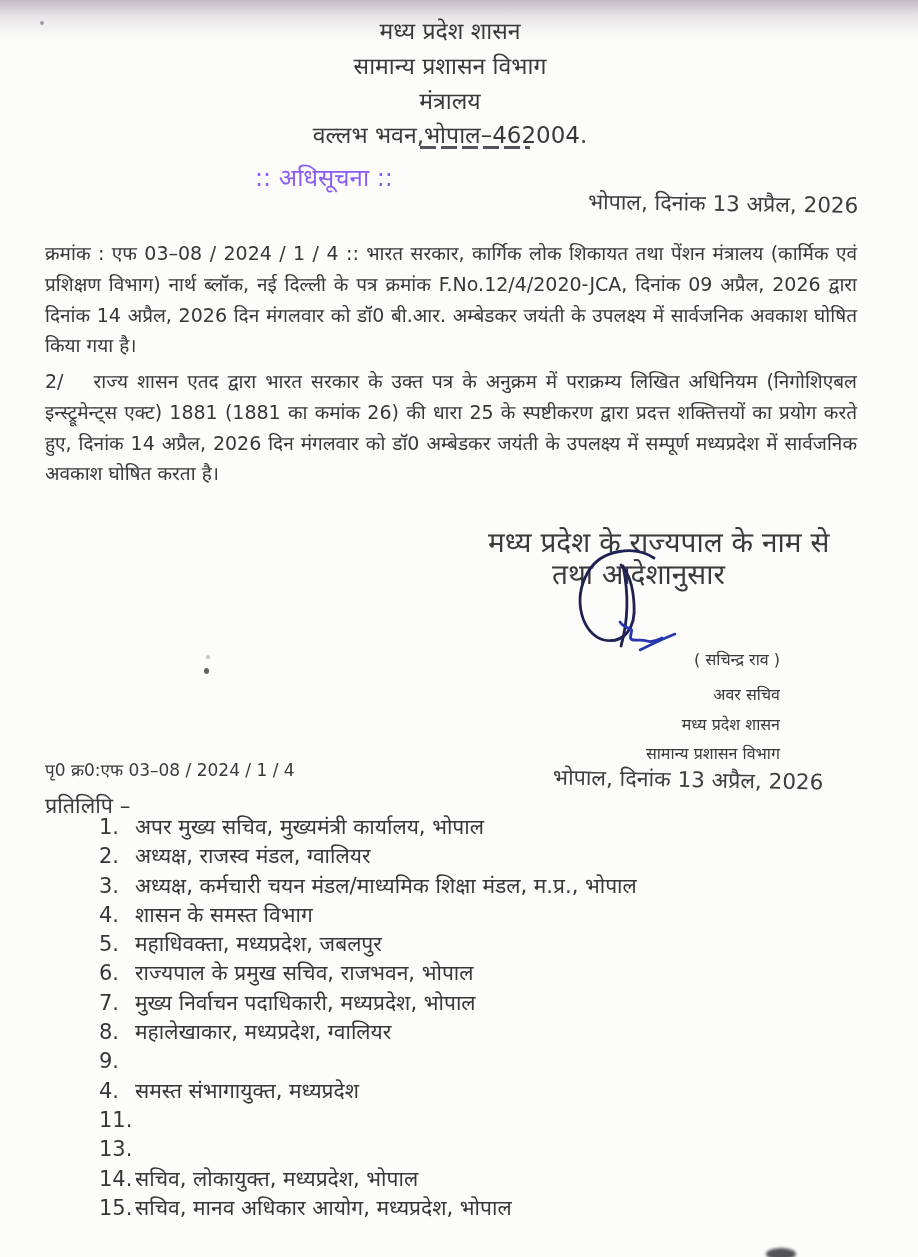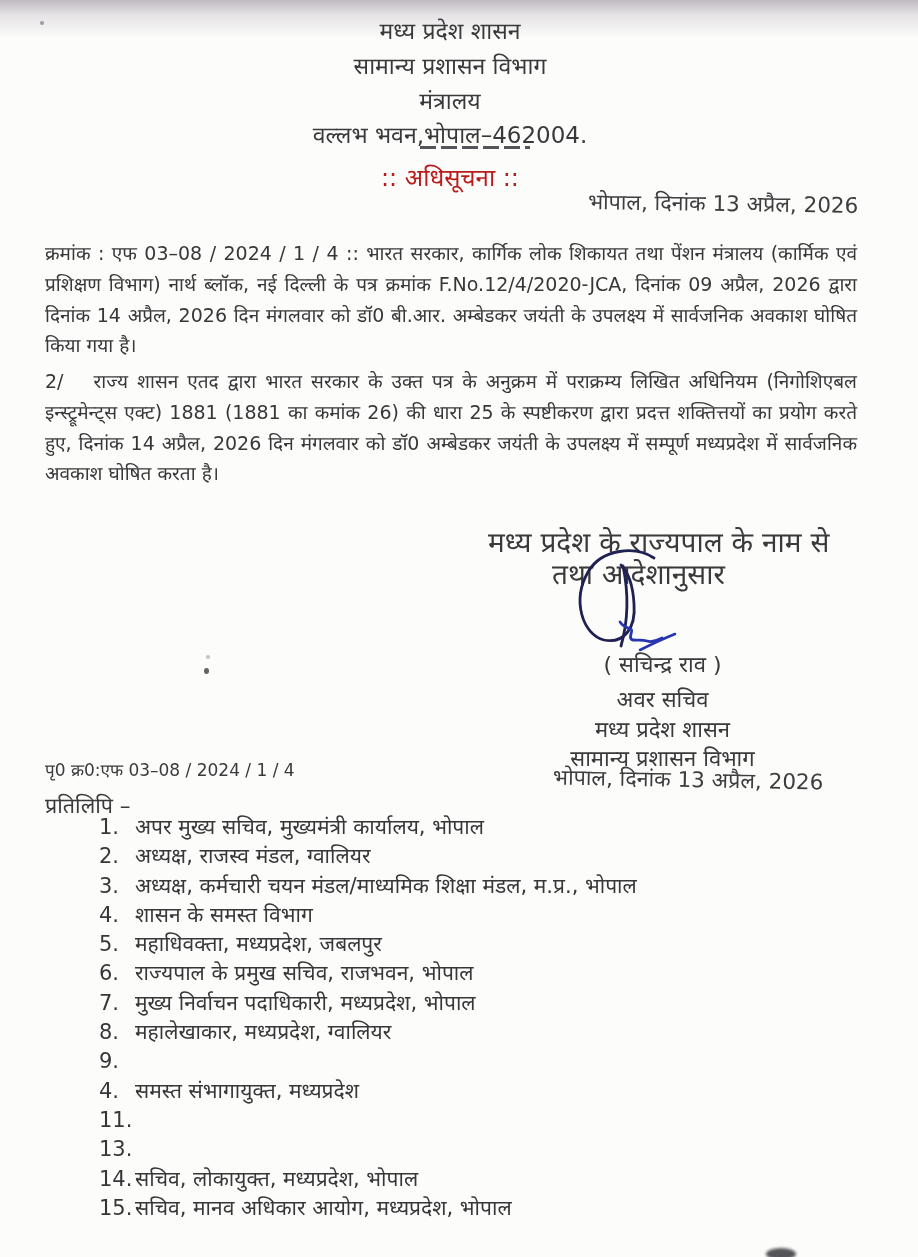--- a/index.html
+++ b/index.html
@@ -22,37 +22,37 @@
     position:absolute; left:255px; width:390px;
     text-align:center; font-size:23px; line-height:34px;
     color:#39393b;
   }
   .hdr-divider {
     position:absolute; left:420px; top:146px; width:110px; height:3px;
     background:repeating-linear-gradient(90deg,#54545a 0 16px, transparent 16px 21px);
   }
   .notice-title {
     position:absolute; left:255px; top:160px; width:390px;
-    text-align:center; font-size:24px; color:#b91c1c;
+    text-align:left; font-size:24px; color:#8b5cf6;
   }
   .top-date {
     position:absolute; right:60px; top:188px;
     font-size:21.5px; transform:rotate(0.8deg); color:#3d3d40;
     white-space:nowrap;
   }
   .para {
     position:absolute; left:45px; width:812px;
     text-align:justify; font-size:19px; line-height:30.8px;
     color:#373739;
   }
   .para-num { display:inline-block; margin-right:30px; }
   .signoff-line { position:absolute; font-size:28px; color:#3a3a3c; white-space:nowrap; }
   .sig-center {
     position:absolute; left:545px; width:235px;
-    text-align:center; font-size:22px; color:#3a3a3c; white-space:nowrap;
+    text-align:right; font-size:16px; color:#3a3a3c; white-space:nowrap;
   }
   .signature-wrap { position:absolute; left:570px; top:546px; width:125px; height:112px; }
   .footer-date {
     position:absolute; left:553px; top:764px;
     font-size:21.5px; transform:rotate(1.1deg); color:#3d3d40; white-space:nowrap;
   }
   .endorsement { position:absolute; left:45px; top:758px; font-size:17px; color:#3a3a3c; }
   .copy-heading { position:absolute; left:45px; top:790px; font-size:21.5px; color:#3a3a3c; }
   .copies { position:absolute; left:99px; top:813px; width:770px; font-size:21px; color:#373739; }
   .copy-row { display:flex; line-height:29.3px; }

